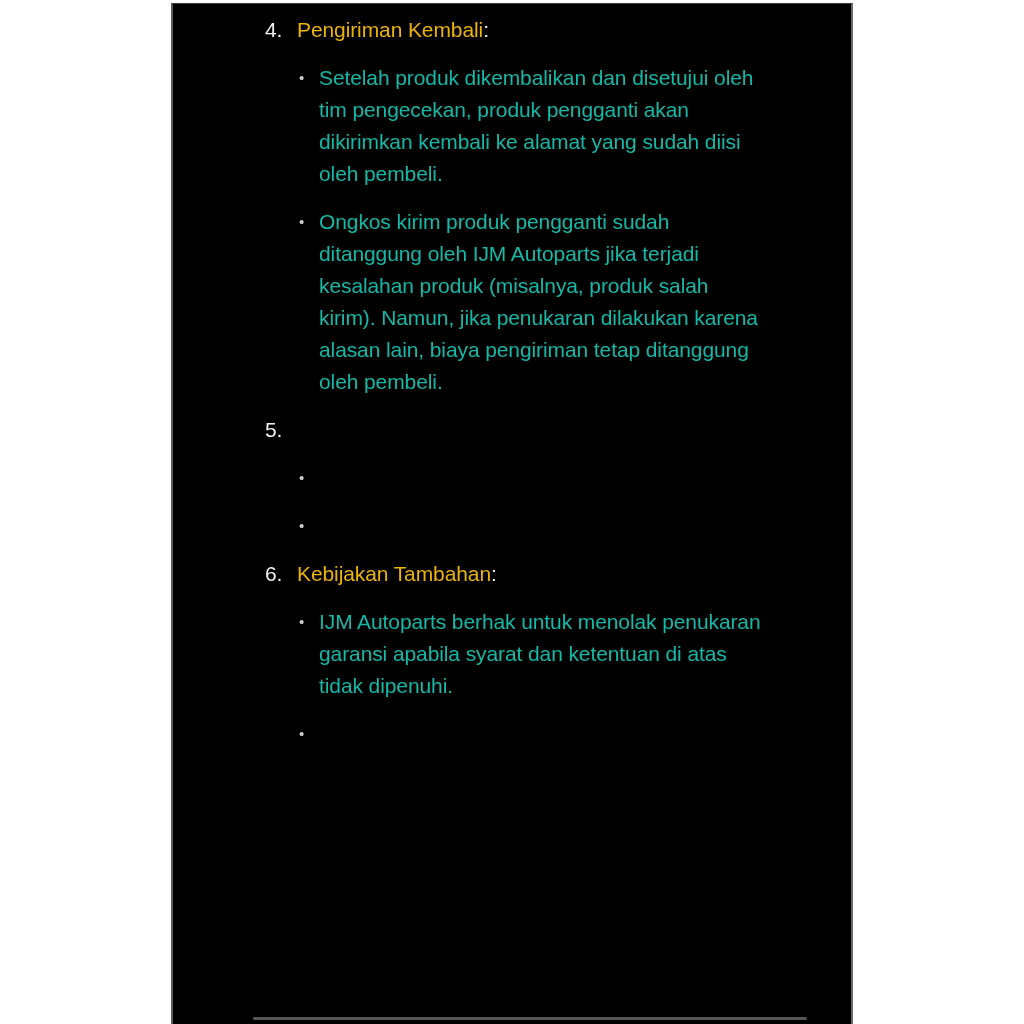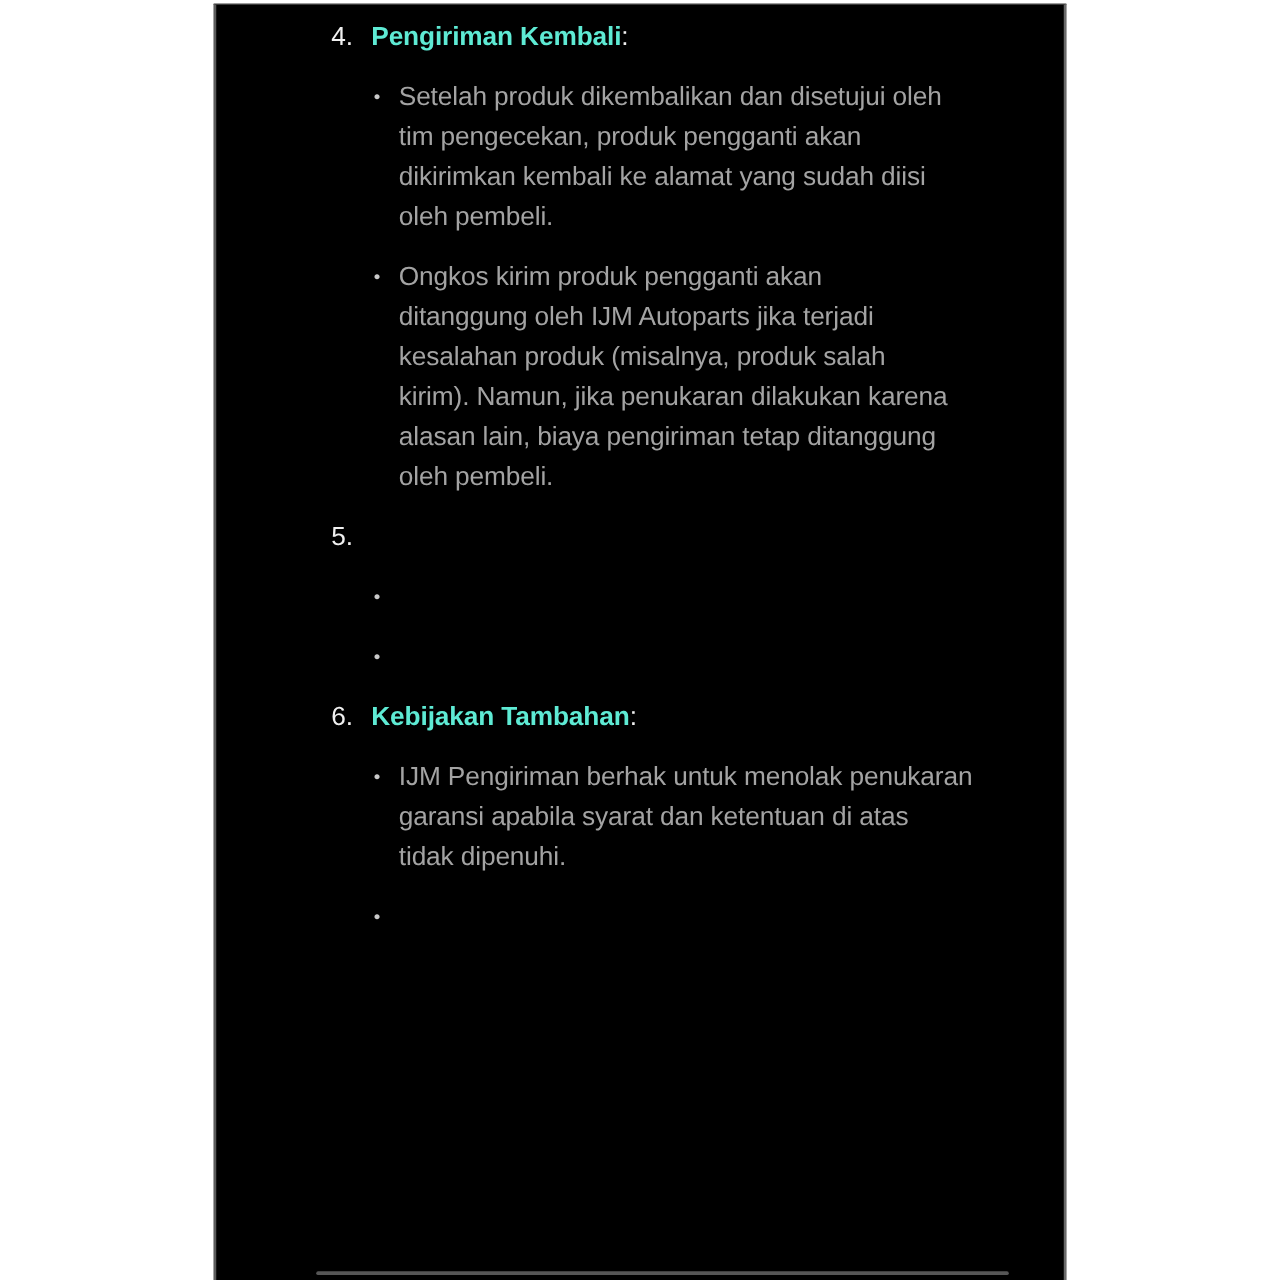--- a/index.html
+++ b/index.html
@@ -35,22 +35,22 @@
     margin-bottom: 16px;
     padding-left: 92px;
     color: #f0f0f0;
   }
   .heading .num {
     flex: 0 0 32px;
     width: 32px;
     font-weight: 400;
   }
   .heading .htitle {
-    font-weight: 700;
-    color: #5eead4;
+    font-weight: 400;
+    color: #eab308;
   }
   .heading .hsuffix {
     font-weight: 400;
   }
   .bullet {
     display: flex;
     margin-bottom: 16px;
     padding-left: 124px;
   }
   .bullet .dot {
@@ -58,21 +58,21 @@
     width: 22px;
     font-size: 15px;
     line-height: 32px;
     color: #c9c9c9;
     padding-left: 2px;
     box-sizing: border-box;
   }
   .bullet .btext {
     flex: 1;
     white-space: pre-line;
-    color: #a3a3a3;
+    color: #14b8a6;
   }
   .home-indicator {
     position: absolute;
     left: 80px;
     top: 1013px;
     width: 554px;
     height: 3px;
     background: #565656;
     border-radius: 2px;
   }
@@ -90,21 +90,21 @@
       </div>
       <div class="bullet">
         <span class="dot">•</span>
         <span class="btext">Setelah produk dikembalikan dan disetujui oleh
 tim pengecekan, produk pengganti akan
 dikirimkan kembali ke alamat yang sudah diisi
 oleh pembeli.</span>
       </div>
       <div class="bullet">
         <span class="dot">•</span>
-        <span class="btext">Ongkos kirim produk pengganti akan
+        <span class="btext">Ongkos kirim produk pengganti sudah
 ditanggung oleh IJM Autoparts jika terjadi
 kesalahan produk (misalnya, produk salah
 kirim). Namun, jika penukaran dilakukan karena
 alasan lain, biaya pengiriman tetap ditanggung
 oleh pembeli.</span>
       </div>
     </div>
 
     <div class="section">
       <div class="heading">
@@ -118,21 +118,21 @@
       </div>
     </div>
 
     <div class="section">
       <div class="heading">
         <span class="num">6.</span>
         <span class="htext"><span class="htitle">Kebijakan Tambahan</span><span class="hsuffix">:</span></span>
       </div>
       <div class="bullet">
         <span class="dot">•</span>
-        <span class="btext">IJM Pengiriman berhak untuk menolak penukaran
+        <span class="btext">IJM Autoparts berhak untuk menolak penukaran
 garansi apabila syarat dan ketentuan di atas
 tidak dipenuhi.</span>
       </div>
       <div class="bullet">
         <span class="dot">•</span>
       </div>
     </div>
 
   </div>
 

